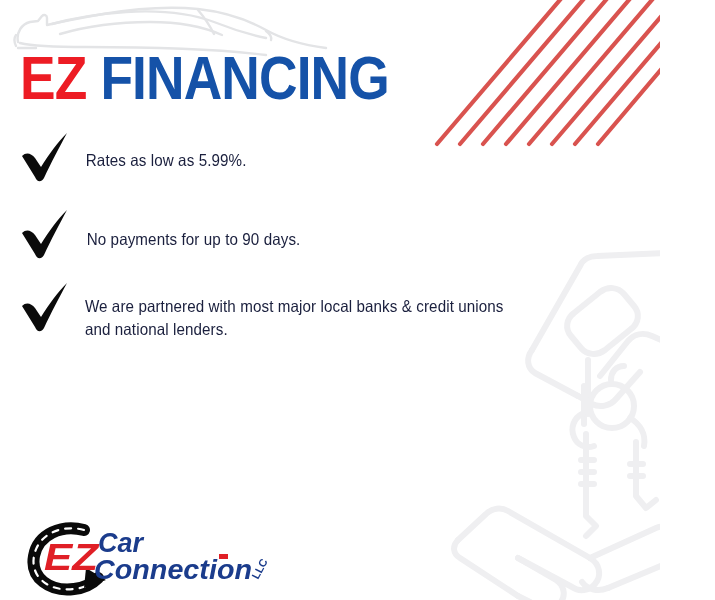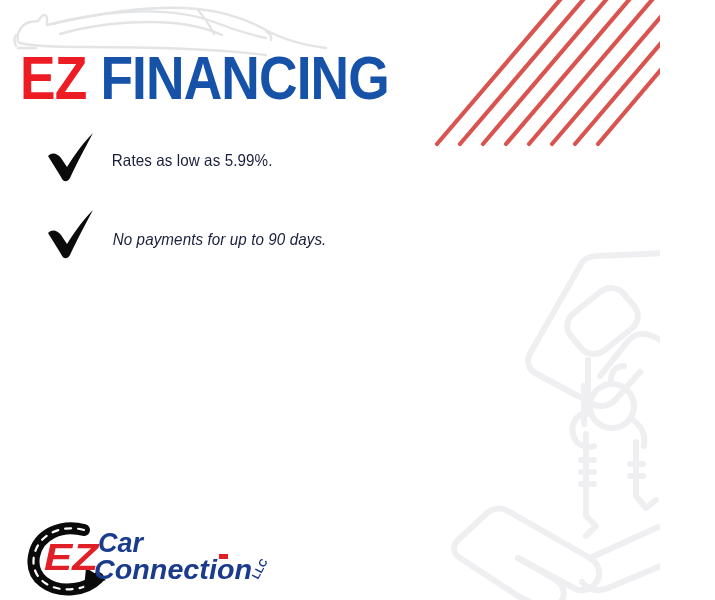--- a/index.html
+++ b/index.html
@@ -61,42 +61,42 @@
   }
   #headline .fin {
     color: #1552A8;
   }
 
   
   .bullet-row {
     position: absolute;
     display: flex;
     align-items: flex-start;
-    left: 42px;
+    left: 16px;
     justify-content: flex-end;
   }
   .check-icon {
     width: 56px;
     height: 52px;
     flex: 0 0 56px;
   }
   .bullet-text {
     color: #1A1F3D;
     font-family: "Liberation Sans", sans-serif;
     font-size: 16.5px;
     line-height: 23px;
     font-weight: 500;
     letter-spacing: 0.1px;
     transform: scaleX(0.92);
     transform-origin: left top;
     white-space: pre-line;
   }
 
   #row-0 { top: 132px; }
-  #row-1 { top: 209px; font-style: italic; }
+  #row-1 { top: 209px; }
   #row-2 { top: 282px; }
   #row-3 { top: 367px; }
   #row-4 { top: 447px; }
 
   #row-0 .bullet-text { padding-top: 17px; padding-left: 15px; }
   #row-1 .bullet-text { padding-top: 19px; padding-left: 16px; }
   #row-2 .bullet-text { padding-top: 13px; padding-left: 14px; }
   #row-3 .bullet-text { padding-top: 22px; padding-left: 14px; }
   #row-4 .bullet-text { padding-top: 25px; padding-left: 16px; }
 
@@ -193,20 +193,28 @@
   </div>
 
   <div class="bullet-row" id="row-1">
     <svg class="check-icon" viewBox="0 0 56 52">
       <path d="M6,24 C10,20 15,21 19,26 L25,35 C33,22 42,10 51,1
                C44,14 35,31 28,46 C25,51 21,50 19,45 Z" fill="#0B0B0B"></path>
     </svg>
     <div class="bullet-text">No payments for up to 90 days.</div>
   </div>
 
+  <div class="bullet-row" id="row-2">
+    <svg class="check-icon" viewBox="0 0 56 52">
+      <path d="M6,24 C10,20 15,21 19,26 L25,35 C33,22 42,10 51,1
+               C44,14 35,31 28,46 C25,51 21,50 19,45 Z" fill="#0B0B0B"></path>
+    </svg>
+    <div class="bullet-text">We are partnered with most major local banks &amp; credit unions
+and national lenders.</div>
+  </div>
 
 
 
   <svg id="logo" viewBox="0 0 262 78">
 
     <g>
       <path d="M62,12 C40,6 16,16 12,38 C8,60 28,74 52,71 C62,70 70,66 76,60" fill="none" stroke="#0A0A0A" stroke-width="12" stroke-linecap="round"></path>
       <path d="M62,12 C40,6 16,16 12,38 C8,60 28,74 52,71 C62,70 70,66 76,60" fill="none" stroke="#FFFFFF" stroke-width="2.2" stroke-linecap="round" stroke-dasharray="6 7"></path>
       <path d="M64,50 L84,62 L62,70 Z" fill="#0A0A0A"></path>
     </g>

